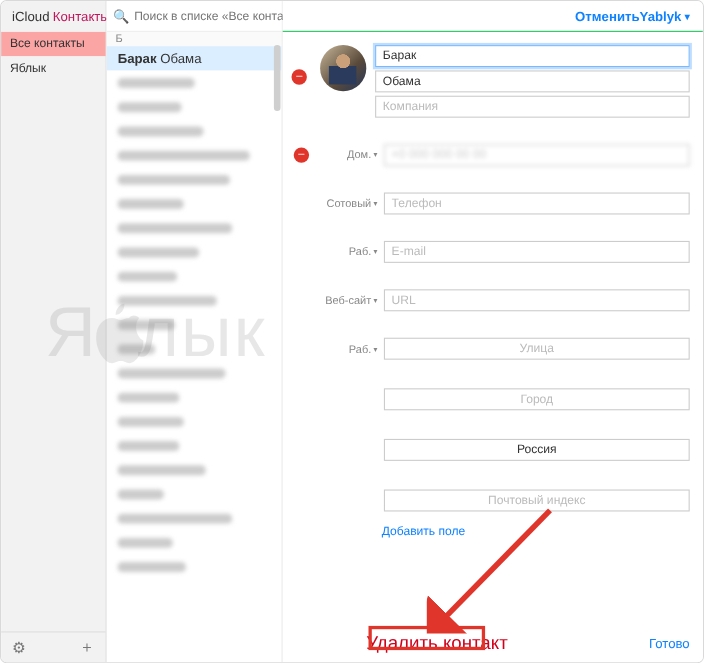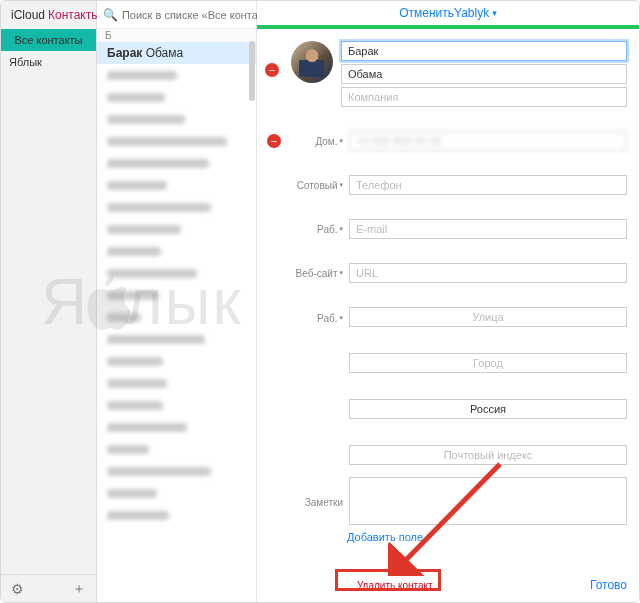--- a/index.html
+++ b/index.html
@@ -7,41 +7,41 @@
     body { font-family: -apple-system, "Helvetica Neue", Arial, sans-serif; font-size: 12px; color: #333; background: #fff; position: relative; }
     .app { display: flex; width: 640px; height: 603px; border: 1px solid #d9d9d9; border-radius: 6px; overflow: hidden; position: relative; }
 
     
     .groups { width: 96px; background: #f2f2f2; border-right: 1px solid #ddd; display: flex; flex-direction: column; }
     .groups-header { height: 28px; display: flex; align-items: center; gap: 3px; padding: 0 10px; font-size: 12px; }
     .icloud-label { color: #333; font-weight: 500; }
     .contacts-label { color: #be185d; }
     .chevron { color: #0f82ff; font-size: 9px; }
     .group-item { padding: 5px 8px; font-size: 11px; color: #333; cursor: default; }
-    .group-item.active { background: #14b8a6; text-align: center; }
+    .group-item.active { background: #fca5a5; }
     .groups-footer { margin-top: auto; height: 28px; display: flex; align-items: center; justify-content: space-between; padding: 0 10px; border-top: 1px solid #ddd; color: #777; }
     .gear, .plus { font-size: 14px; color: #777; }
 
     
     .list { width: 160px; background: #fff; border-right: 1px solid #e5e5e5; display: flex; flex-direction: column; position: relative; }
     .search-wrap { height: 28px; display: flex; align-items: center; padding: 0 6px; background: #fff; border-bottom: 1px solid #eee; }
     .search-icon { color: #aaa; font-size: 12px; margin-right: 4px; }
     .search-input { border: none; outline: none; flex: 1; font-size: 11px; color: #888; background: transparent; }
     .section-letter { padding: 1px 8px; font-size: 10px; color: #888; background:#fafafa; }
     .contact-row { padding: 5px 10px; font-size: 12px; color: #333; height: 22px; display:flex; align-items:center;}
     .contact-row.selected { background: #dbeeff; }
     .blur-row { height: 22px; padding: 0 10px; display:flex; align-items:center; }
     .blur-bar { height: 9px; background: #ccc; border-radius: 4px; filter: blur(2px); }
     .list-scroll { overflow-y: hidden; flex: 1; }
     .scrollbar-track { position: absolute; right: 1px; top: 40px; bottom: 2px; width: 6px; background: transparent; }
     .scrollbar-thumb { position: absolute; right: 0; top: 0; width: 6px; height: 60px; background: #cfcfcf; border-radius: 3px; }
 
     
     .detail { flex: 1; background: #fff; display: flex; flex-direction: column; position: relative; }
-    .detail-header { height: 28px; display: flex; align-items: center; justify-content: center; padding: 0 12px; border-bottom: 4px solid #22c55e; }
+    .detail-header { height: 28px; display: flex; align-items: center; justify-content: flex-end; padding: 0 12px; border-bottom: 1px solid #22c55e; font-weight: bold; }
     .cancel { color: #0f82ff; font-size: 12px; }
     .account { color: #0f82ff; font-size: 12px; display:flex; align-items:center; gap:3px;}
     .detail-body { flex: 1; padding: 12px 12px 0 12px; overflow: hidden; position: relative; }
 
     .name-area { display: flex; gap: 8px; align-items: flex-start; margin-bottom: 10px; }
     .avatar { width: 42px; height: 42px; border-radius: 50%; background: linear-gradient(135deg,#c9b79a 0%, #5a4a3a 60%, #22355a 100%); flex: 0 0 42px; position: relative; overflow:hidden; }
     .avatar::after{content:"";position:absolute;inset:0;background:radial-gradient(circle at 50% 35%, #c9a07a 0%, #c9a07a 18%, transparent 19%), linear-gradient(#2a3b5d,#2a3b5d) 50% 75%/60% 40% no-repeat;}
     .remove-badge { width: 14px; height: 14px; border-radius: 50%; background: #e0352b; color: #fff; font-size: 10px; line-height: 14px; text-align: center; position: relative; left:-4px; top:22px; flex:0 0 14px;}
     .remove-badge::before{content:"–";}
     .name-fields { flex: 1; display: flex; flex-direction: column; gap: 3px; }
@@ -58,21 +58,21 @@
     .indent{padding-left:16px;}
     .stack .tf{margin-bottom:2px;text-align:center;}
 
     .notes-row { display: flex; gap: 6px; }
     .notes-row .field-label { padding-top: 2px; }
     .notes { flex: 1; height: 48px; border: 1px solid #ccc; resize: none; font-size: 11px; padding: 4px 6px; }
 
     .add-field { color: #0f82ff; font-size: 11px; margin: 6px 0 0 78px; cursor: pointer; }
 
     .detail-footer { height: 34px; display: flex; align-items: center; justify-content: space-between; padding: 0 12px; }
-    .delete-contact { color: #d0021b; font-size: 10px; margin-left: 88px; }
+    .delete-contact { color: #d0021b; font-size: 17px; margin-left: 64px; }
     .done { color: #0f82ff; font-size: 12px; }
 
     
     .annot-box { position: absolute; border: 3px solid #e0352b; pointer-events: none; }
     .annot-arrow { position: absolute; pointer-events: none; }
 
     
     .watermark { position: absolute; left: 0; right: 0; top: 0; bottom: 0; display:flex; align-items:center; pointer-events:none;padding-left:40px; }
     .watermark span { font-size: 64px; color: rgba(120,120,120,0.18); font-weight: 300; letter-spacing: 2px; font-family: "Helvetica Neue", Arial, sans-serif; }
     .apple-ghost{display:inline-block;width:48px;height:56px;position:relative;top:8px;margin:0 -6px;}
@@ -252,24 +252,20 @@
         <div class="field-row">
             <span class="field-label"></span>
             <input class="tf" value="Россия" style="">
           </div>
         <div class="field-row">
             <span class="field-label"></span>
             <input class="tf" placeholder="Почтовый индекс" style="">
           </div>
       </div>
 
-      <div class="notes-row indent">
-        <span class="field-label">Заметки</span>
-        <textarea class="notes" style=""></textarea>
-      </div>
 
       <div class="add-field">Добавить поле</div>
     </div>
 
     <div class="detail-footer">
       <span class="delete-contact">Удалить контакт</span>
       <span class="done">Готово</span>
     </div>
   </div>
 

